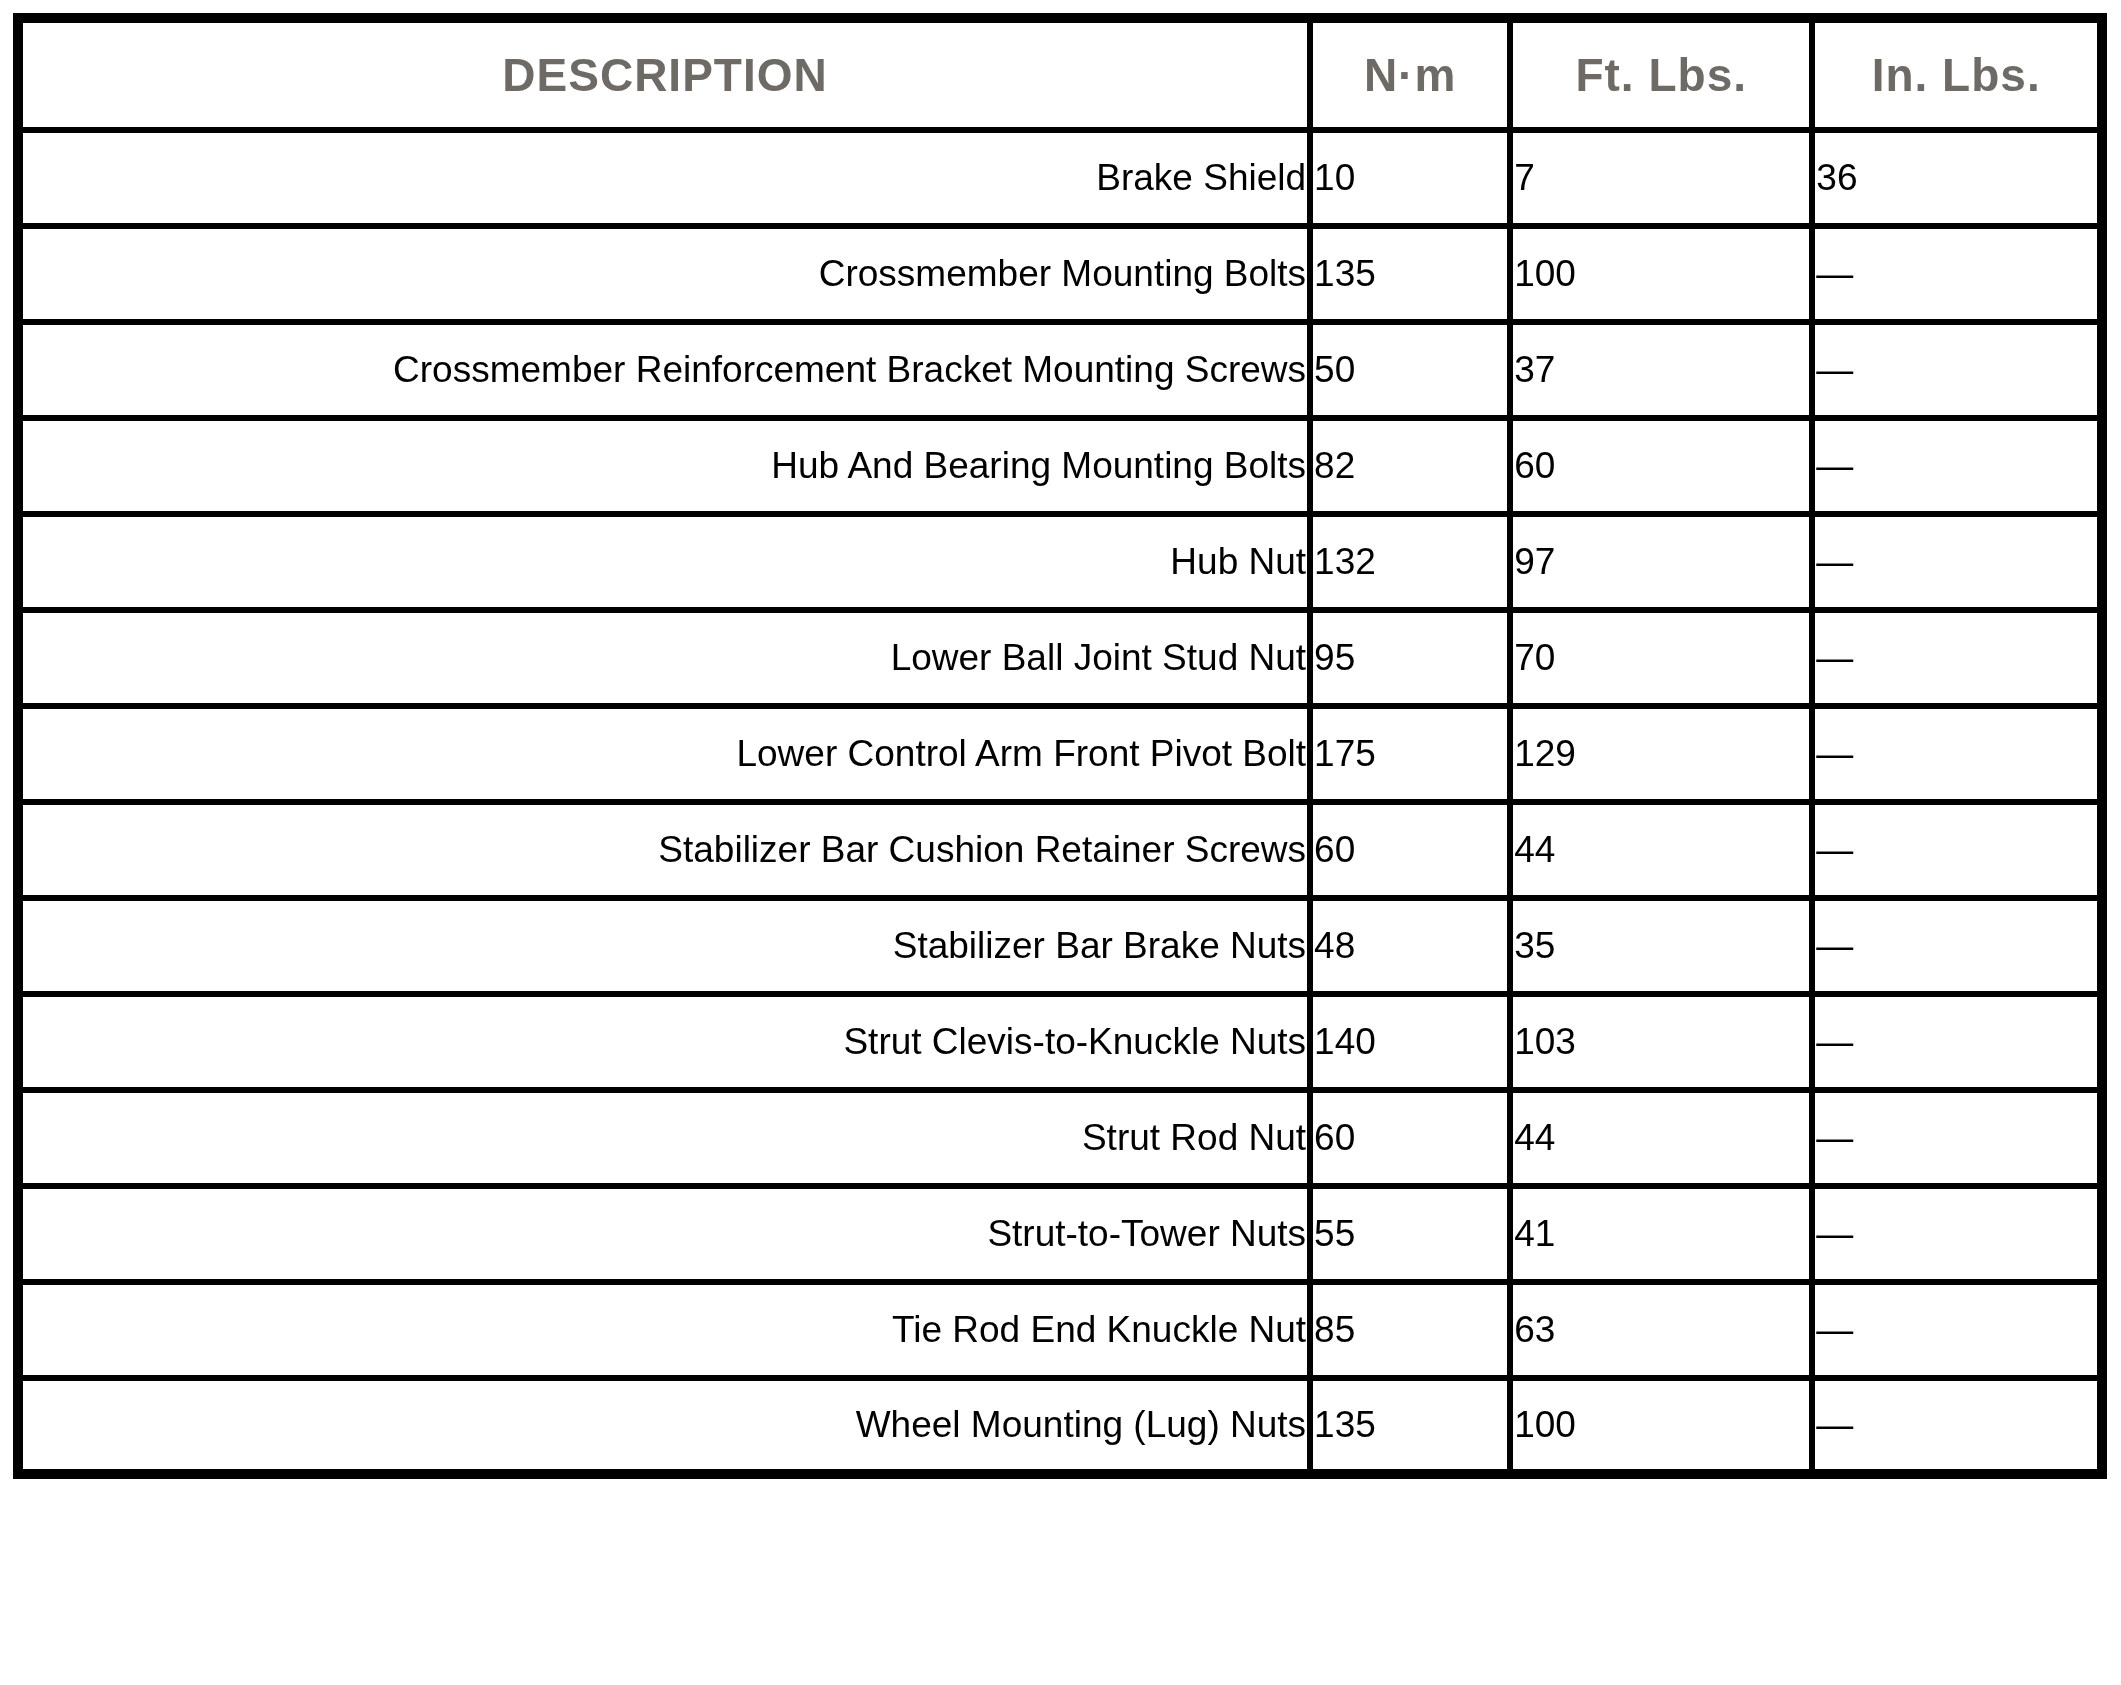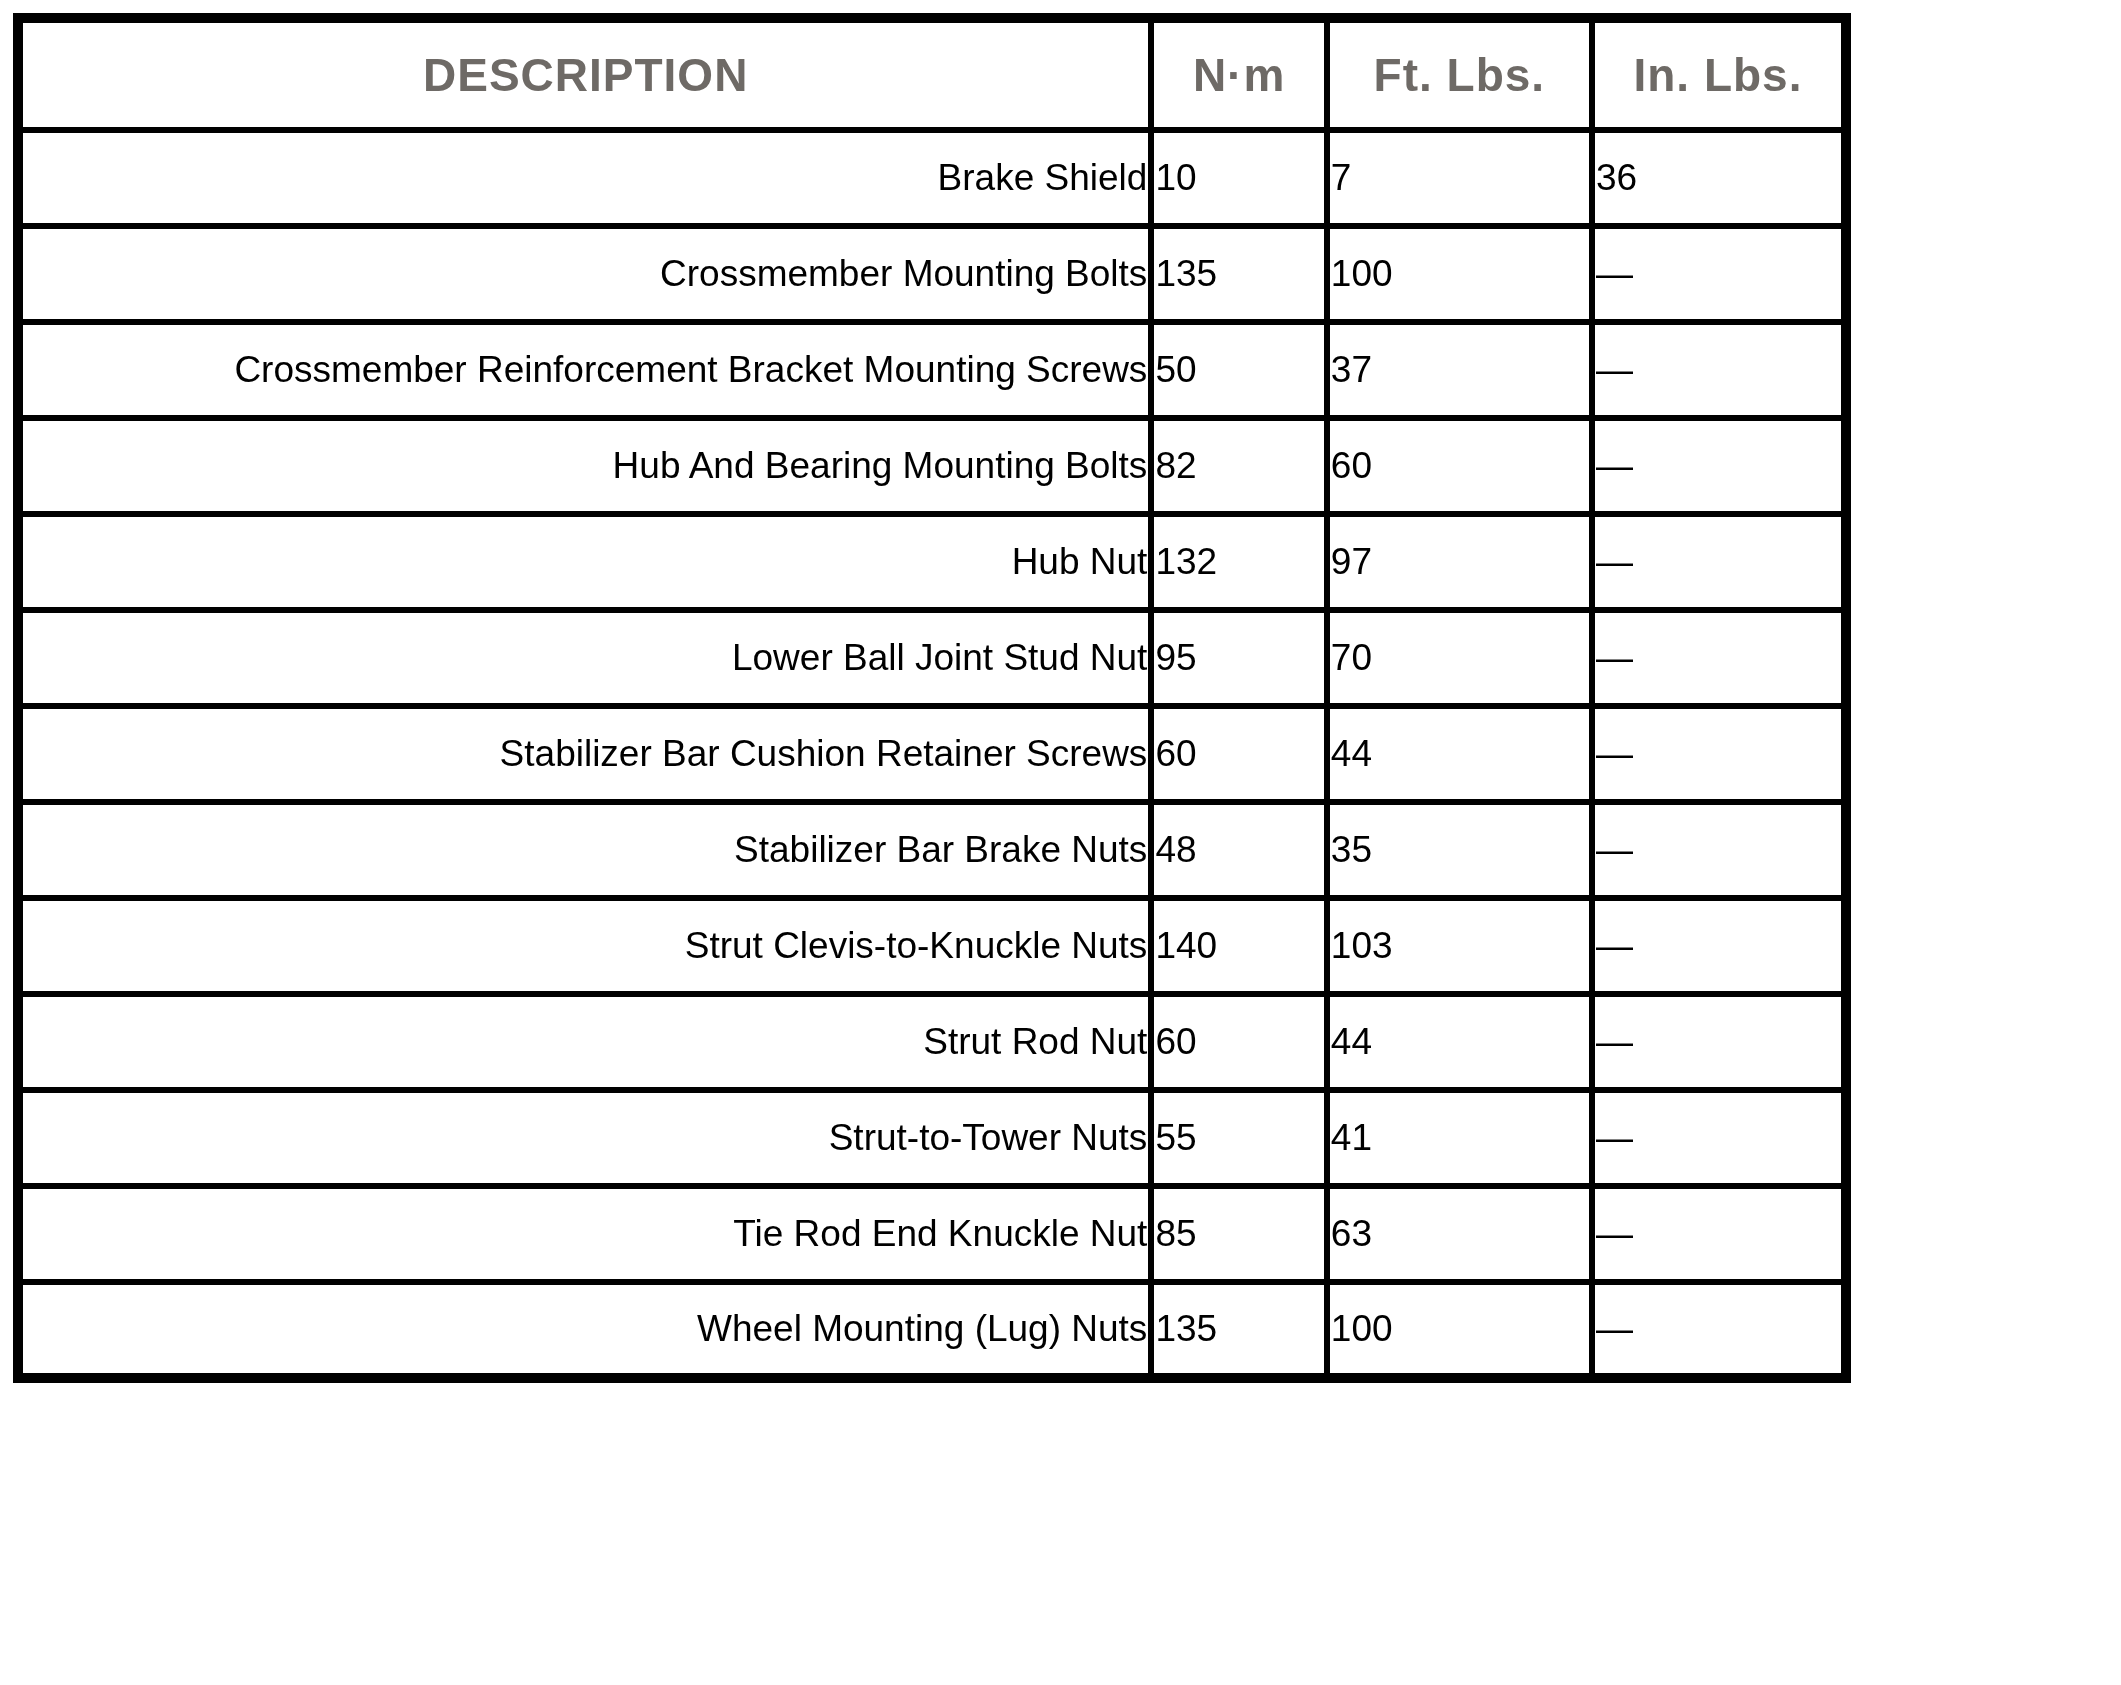--- a/index.html
+++ b/index.html
@@ -10,21 +10,21 @@
   body {
     width: 2121px;
     height: 1685px;
     position: relative;
     font-family: "Liberation Sans", sans-serif;
   }
   table.spec-table {
     position: absolute;
     left: 13px;
     top: 13px;
-    width: 1838px;
+    width: 2094px;
     border-collapse: collapse;
     table-layout: fixed;
     background: #ffffff;
     border: 10px solid #000000;
   }
   .spec-table th,
   .spec-table td {
     border: 6px solid #000000;
     box-sizing: border-box;
     overflow: hidden;
@@ -109,20 +109,26 @@
         <td class="num">97</td>
         <td class="num">—</td>
       </tr>
       <tr>
         <td class="desc">Lower Ball Joint Stud Nut</td>
         <td class="num">95</td>
         <td class="num">70</td>
         <td class="num">—</td>
       </tr>
       <tr>
+        <td class="desc">Lower Control Arm Front Pivot Bolt</td>
+        <td class="num">175</td>
+        <td class="num">129</td>
+        <td class="num">—</td>
+      </tr>
+      <tr>
         <td class="desc">Stabilizer Bar Cushion Retainer Screws</td>
         <td class="num">60</td>
         <td class="num">44</td>
         <td class="num">—</td>
       </tr>
       <tr>
         <td class="desc">Stabilizer Bar Brake Nuts</td>
         <td class="num">48</td>
         <td class="num">35</td>
         <td class="num">—</td>

